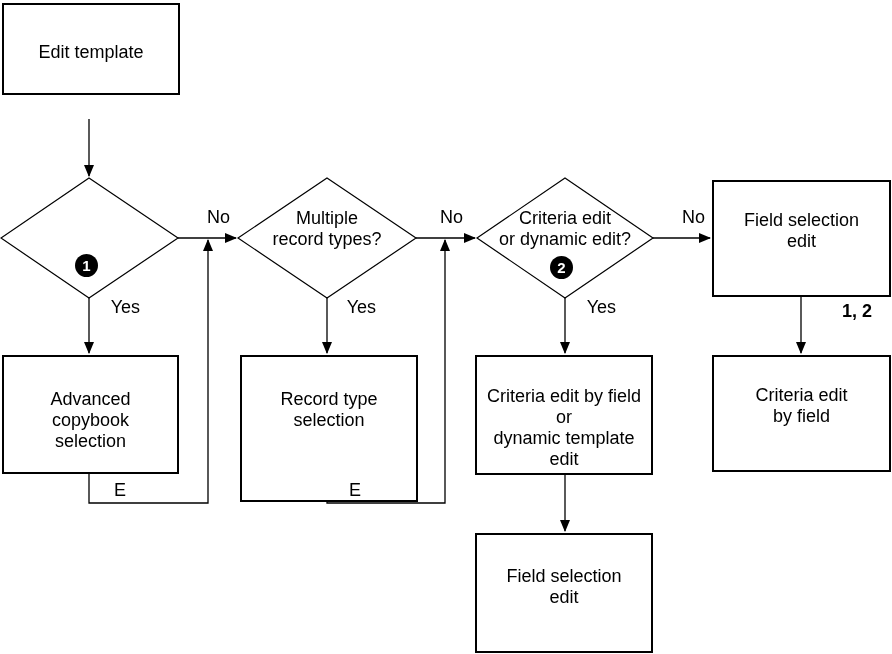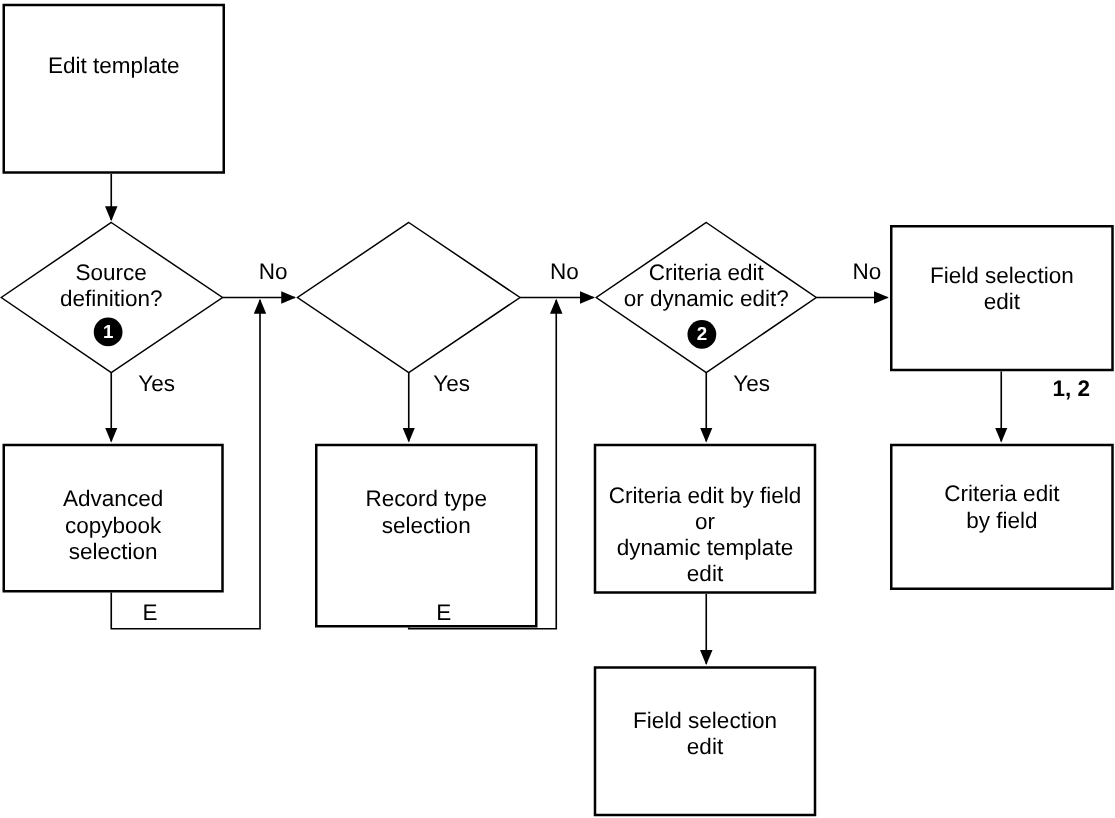--- a/index.html
+++ b/index.html
@@ -30,27 +30,27 @@
   }
   .node-label {
     position: absolute;
     left: 0;
     right: 0;
     text-align: center;
     font-size: 18px;
     line-height: 21px;
     white-space: pre-line;
   }
-  .box-edit-template        { left: 2px;   top: 3px;   width: 178px; height: 136px; }
+  .box-edit-template        { left: 2px;   top: 3px;   width: 178px; height: 92px; }
   .box-edit-template        .node-label { top: 37px; }
   .box-field-selection-top  { left: 712px; top: 180px; width: 179px; height: 117px; }
   .box-field-selection-top  .node-label { top: 28px; }
   .box-advanced-copybook    { left: 2px;   top: 355px; width: 177px; height: 119px; }
   .box-advanced-copybook    .node-label { top: 32px; }
-  .box-record-type          { left: 252px; top: 355px; width: 178px; height: 147px; }
+  .box-record-type          { left: 240px; top: 355px; width: 178px; height: 147px; }
   .box-record-type          .node-label { top: 32px; }
   .box-criteria-dynamic     { left: 475px; top: 355px; width: 178px; height: 120px; }
   .box-criteria-dynamic     .node-label { top: 29px; }
   .box-criteria-by-field    { left: 712px; top: 355px; width: 179px; height: 117px; }
   .box-criteria-by-field    .node-label { top: 28px; }
   .box-field-selection-bottom { left: 475px; top: 533px; width: 178px; height: 120px; }
   .box-field-selection-bottom .node-label { top: 31px; }
 
   
   .diamond-label {
@@ -157,22 +157,22 @@
   <div class="node box-criteria-by-field">
     <div class="node-label">Criteria edit
 by field</div>
   </div>
 
   <div class="node box-field-selection-bottom">
     <div class="node-label">Field selection
 edit</div>
   </div>
 
-  <div class="diamond-label dlabel-1">Source
-definition?</div>
+  <div class="diamond-label dlabel-2">Multiple
+record types?</div>
   <div class="diamond-label dlabel-3">Criteria edit
 or dynamic edit?</div>
 
   <div class="badge badge-1">1</div>
   <div class="badge badge-2">2</div>
 
   <div class="edge-label lbl-no-1">No</div>
   <div class="edge-label lbl-no-2">No</div>
   <div class="edge-label lbl-no-3">No</div>
   <div class="edge-label lbl-yes-1">Yes</div>

